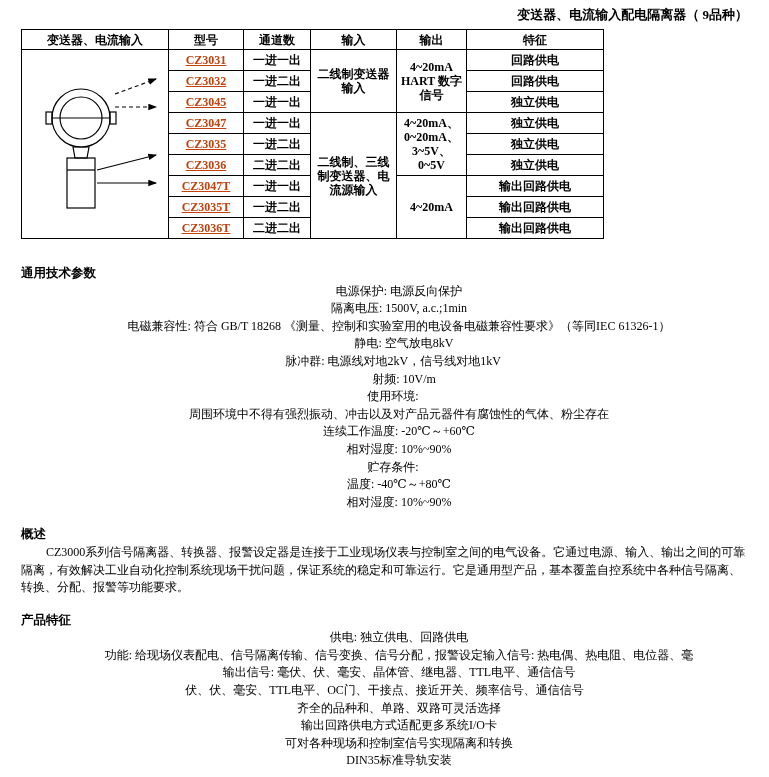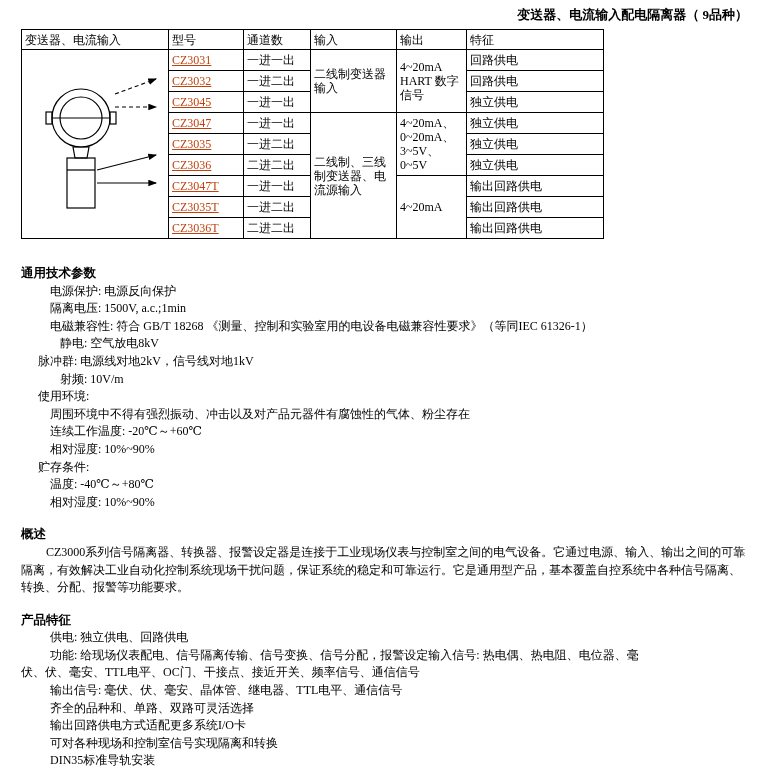--- a/index.html
+++ b/index.html
@@ -17,37 +17,37 @@
 
   table.product { border-collapse:collapse; table-layout:fixed; width:582px; }
   table.product col.c1 { width:147px; }
   table.product col.c2 { width:75px; }
   table.product col.c3 { width:67px; }
   table.product col.c4 { width:86px; }
   table.product col.c5 { width:70px; }
   table.product col.c6 { width:137px; }
   table.product th, table.product td {
     border:1px solid #000;
-    font-weight:normal;
-    text-align:left;
+    font-weight:bold;
+    text-align:center;
     vertical-align:middle;
     padding:1px 3px;
     font-size:12px;
     line-height:14px;
     overflow:hidden;
   }
   table.product tr.hdr { height:20px; }
   table.product tr.r { height:21px; }
   .diagram-cell { vertical-align:middle; text-align:center; }
   .model-link { color:#c2410c; text-decoration:underline; cursor:pointer; }
 
   .section { margin-top:15px; }
   .sec-tech { margin-top:26px; }
   .heading { font-weight:bold; line-height:17.6px; font-size:12.5px; }
-  .line { line-height:17.6px; }
+  .line { line-height:17.6px;text-align:center; }
   .indent-0 { padding-left:0; }
   .indent-1 { padding-left:17px; }
   .indent-2 { padding-left:29px; }
   .indent-3 { padding-left:39px; }
   .para { line-height:17.6px; text-indent:25px; }
 </style>
 </head>
 <body>
 
 <div class="page">
@@ -171,21 +171,21 @@
 
   <div class="section">
     <div class="heading">概述</div>
     <div class="para">CZ3000系列信号隔离器、转换器、报警设定器是连接于工业现场仪表与控制室之间的电气设备。它通过电源、输入、输出之间的可靠隔离，有效解决工业自动化控制系统现场干扰问题，保证系统的稳定和可靠运行。它是通用型产品，基本覆盖自控系统中各种信号隔离、转换、分配、报警等功能要求。</div>
   </div>
 
   <div class="section">
     <div class="heading">产品特征</div>
     <div class="line indent-2">供电: 独立供电、回路供电</div>
     <div class="line indent-2">功能: 给现场仪表配电、信号隔离传输、信号变换、信号分配，报警设定输入信号: 热电偶、热电阻、电位器、毫</div>
+    <div class="line indent-2">输出信号: 毫伏、伏、毫安、晶体管、继电器、TTL电平、通信信号</div>
     <div class="line indent-0">伏、伏、毫安、TTL电平、OC门、干接点、接近开关、频率信号、通信信号</div>
-    <div class="line indent-2">输出信号: 毫伏、伏、毫安、晶体管、继电器、TTL电平、通信信号</div>
     <div class="line indent-2">齐全的品种和、单路、双路可灵活选择</div>
     <div class="line indent-2">输出回路供电方式适配更多系统I/O卡</div>
     <div class="line indent-2">可对各种现场和控制室信号实现隔离和转换</div>
     <div class="line indent-2">DIN35标准导轨安装</div>
   </div>
 
 </div>
 
 </body></html>

